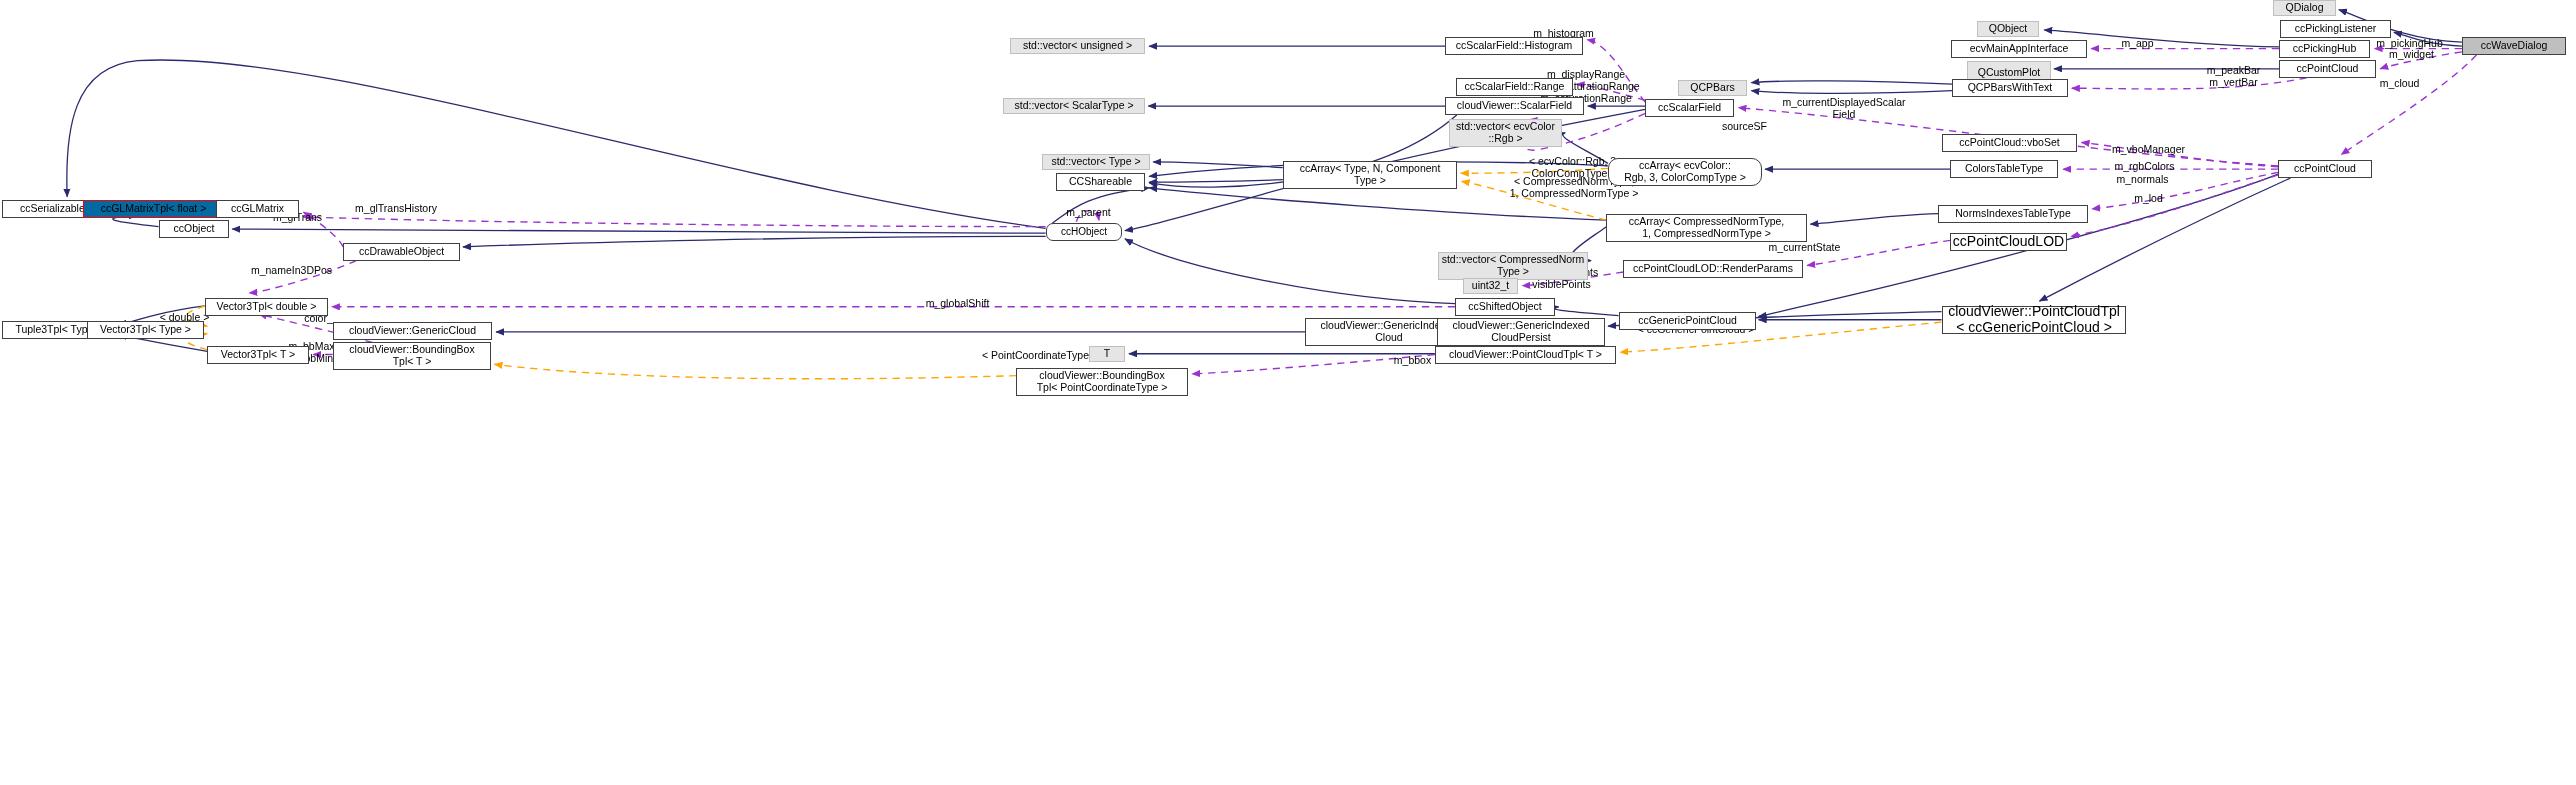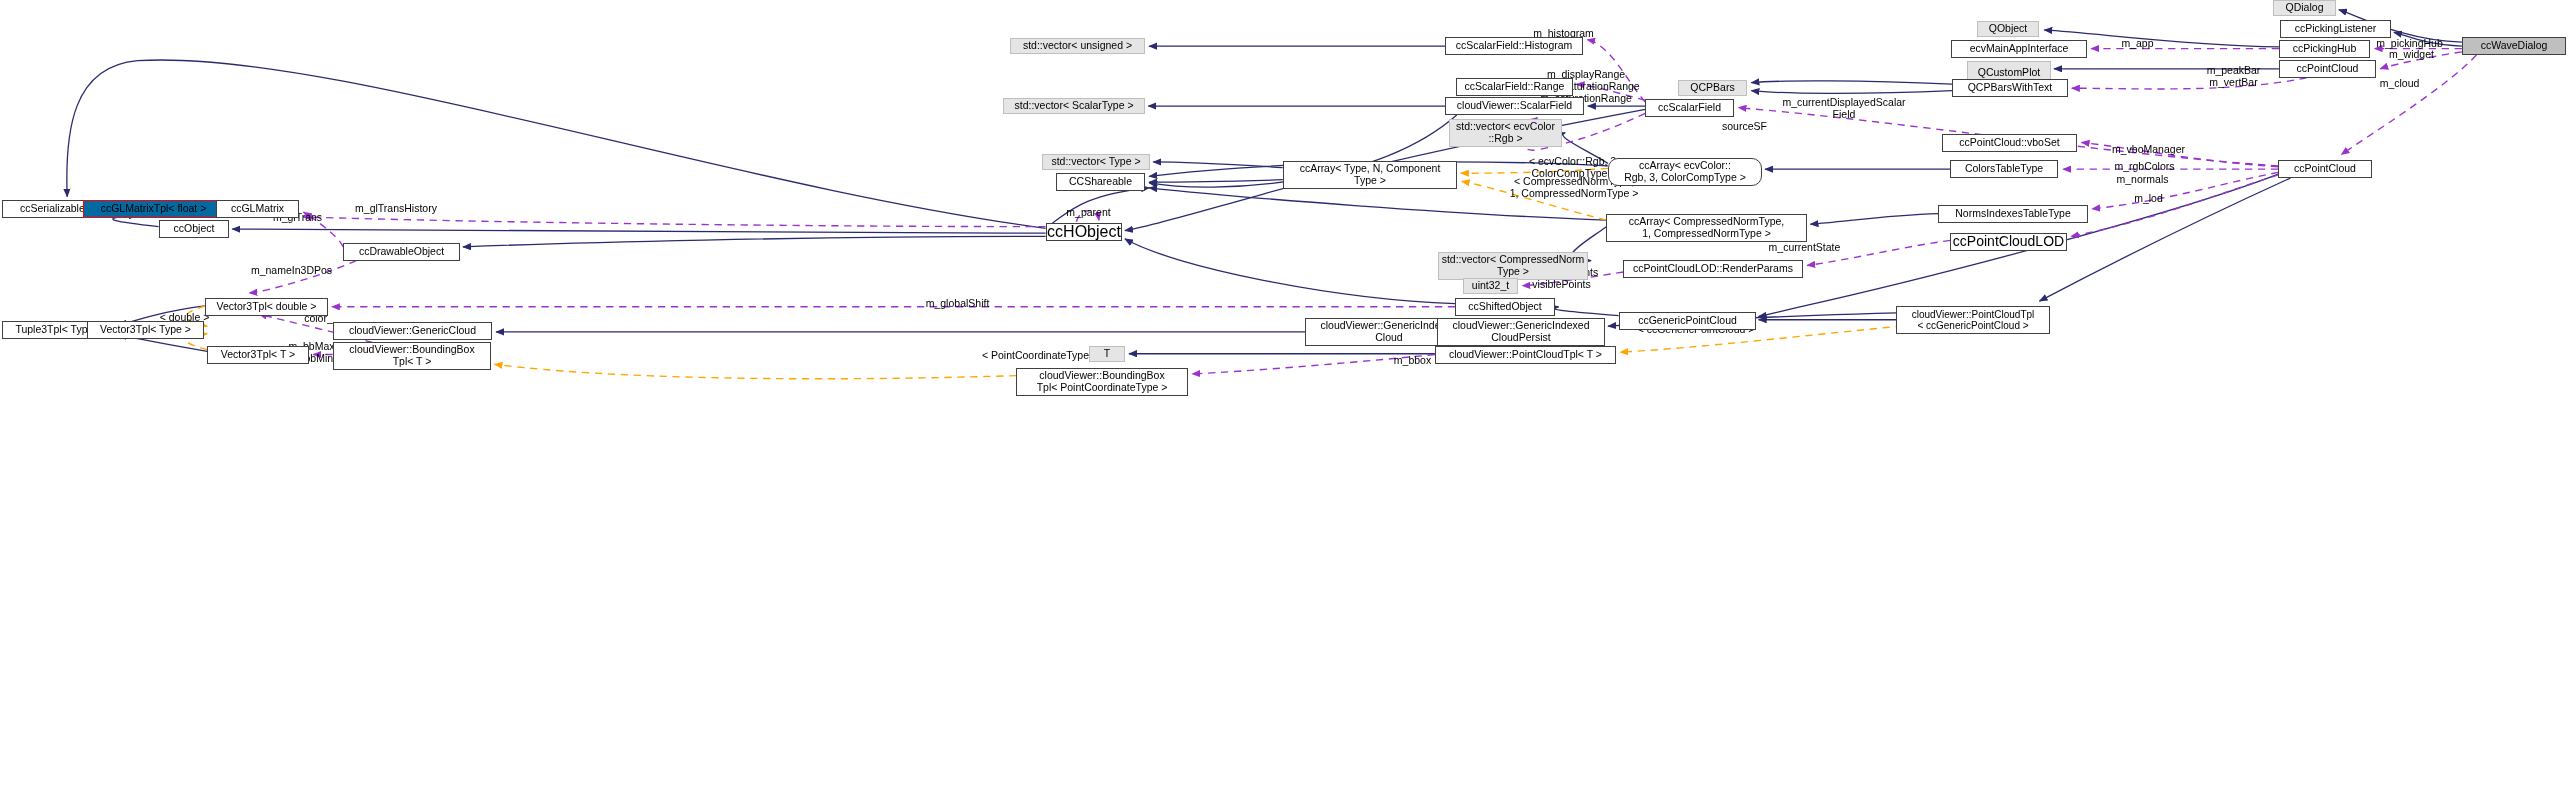--- a/index.html
+++ b/index.html
@@ -260,30 +260,30 @@
       <div class="node solid" style="left: 2278px; top: 160px; width: 94px; height: 18px; font-size: 10.5px;">ccPointCloud</div>
       <div class="node solid" style="left: 1056px; top: 173px; width: 89px; height: 18px; font-size: 10.5px;">CCShareable</div>
       <div class="node solid" style="left: 1606px; top: 214px; width: 201px; height: 27.5px; font-size: 10.5px;">ccArray&lt; CompressedNormType,
 1, CompressedNormType &gt;</div>
       <div class="node solid" style="left: 1938px; top: 205px; width: 150px; height: 18px; font-size: 10.5px;">NormsIndexesTableType</div>
       <div class="node solid" style="left: 1.6px; top: 200px; width: 132px; height: 18px; font-size: 10.5px;">ccSerializableObject</div>
       <div class="node tmpl" style="left: 83px; top: 200px; width: 141px; height: 18px; font-size: 10.5px;">ccGLMatrixTpl&lt; float &gt;</div>
       <div class="node solid" style="left: 216px; top: 200px; width: 83px; height: 18px; font-size: 10.5px;">ccGLMatrix</div>
       <div class="node solid" style="left: 1950px; top: 233px; width: 117px; height: 18px; font-size: 14px;">ccPointCloudLOD</div>
       <div class="node solid" style="left: 159px; top: 220px; width: 70px; height: 18px; font-size: 10.5px;">ccObject</div>
-      <div class="node solid" style="left: 1046px; top: 223px; width: 76px; height: 18px; font-size: 16px;">ccHObject</div>
+      <div class="node solid" style="left: 1046px; top: 223px; width: 76px; height: 18px; font-size: 10px; border-radius: 7px;">ccHObject</div>
       <div class="node solid" style="left: 343px; top: 243px; width: 117px; height: 18px; font-size: 10.5px;">ccDrawableObject</div>
       <div class="node thin" style="left: 1438px; top: 252px; width: 150px; height: 27.5px; font-size: 10.5px;">std::vector&lt; CompressedNorm
 Type &gt;</div>
       <div class="node solid" style="left: 1623px; top: 260px; width: 180px; height: 18px; font-size: 10.5px;">ccPointCloudLOD::RenderParams</div>
       <div class="node thin" style="left: 1463px; top: 278px; width: 55px; height: 16px; font-size: 10.5px;">uint32_t</div>
       <div class="node solid" style="left: 205px; top: 298px; width: 123px; height: 18px; font-size: 10.5px;">Vector3Tpl&lt; double &gt;</div>
       <div class="node solid" style="left: 1455px; top: 298px; width: 100px; height: 18px; font-size: 10.5px;">ccShiftedObject</div>
       <div class="node solid" style="left: 1619px; top: 312px; width: 137px; height: 18px; font-size: 10.5px;">ccGenericPointCloud</div>
-      <div class="node solid" style="left: 1896px; top: 306px; width: 154px; height: 27.5px; font-size: 10px;">cloudViewer::PointCloudTpl
+      <div class="node solid" style="left: 1942px; top: 306px; width: 184px; height: 27.5px; font-size: 14px;">cloudViewer::PointCloudTpl
 &lt; ccGenericPointCloud &gt;</div>
       <div class="node solid" style="left: 2.4px; top: 321px; width: 113px; height: 18px; font-size: 10.5px;">Tuple3Tpl&lt; Type &gt;</div>
       <div class="node solid" style="left: 87px; top: 321px; width: 117px; height: 18px; font-size: 10.5px;">Vector3Tpl&lt; Type &gt;</div>
       <div class="node solid" style="left: 333px; top: 322px; width: 159px; height: 18px; font-size: 10.5px;">cloudViewer::GenericCloud</div>
       <div class="node solid" style="left: 1305px; top: 318px; width: 168px; height: 27.5px; font-size: 10.5px;">cloudViewer::GenericIndexed
 Cloud</div>
       <div class="node solid" style="left: 1437px; top: 318px; width: 168px; height: 27.5px; font-size: 10.5px;">cloudViewer::GenericIndexed
 CloudPersist</div>
       <div class="node solid" style="left: 207px; top: 346px; width: 102px; height: 18px; font-size: 10.5px;">Vector3Tpl&lt; T &gt;</div>
       <div class="node solid" style="left: 333px; top: 342px; width: 158px; height: 27.5px; font-size: 10.5px;">cloudViewer::BoundingBox

